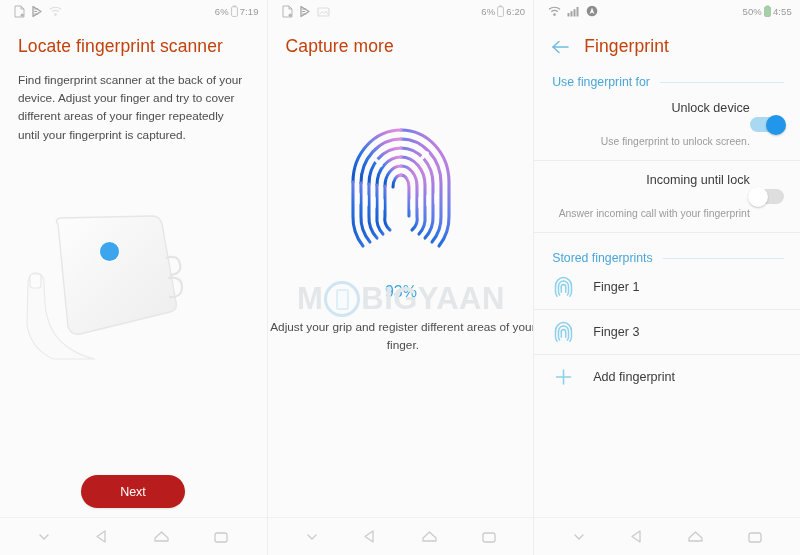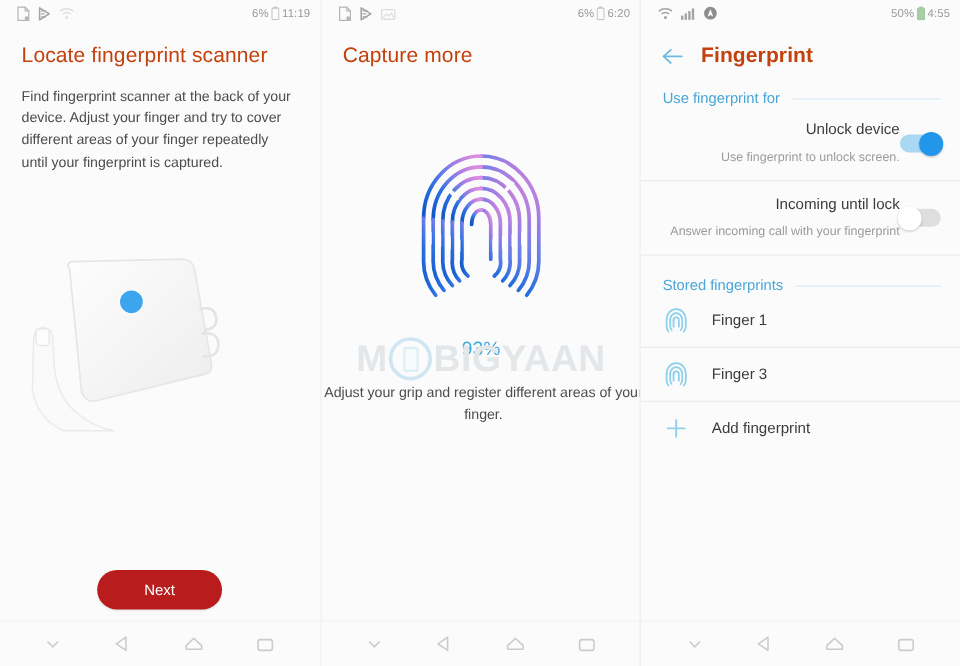--- a/index.html
+++ b/index.html
@@ -38,21 +38,20 @@
   .title{
     color:#c2410c;
     font-size:17.5px;
     padding:14px 18px 0 18px;
     letter-spacing:.1px;
     white-space:nowrap;
   }
   .title-row{
     display:flex;align-items:center;gap:14px;
     padding:14px 18px 0 16px;
-    font-weight:bold;
   }
   .title-row .title{padding:0;}
   .back-arrow{display:block;}
 
   
   .body-copy{
     color:#4c4c4c;
     font-size:11.8px;
     line-height:18.2px;
     padding:14px 20px 0 18px;
@@ -124,21 +123,21 @@
   .row{
     display:flex;align-items:center;
     padding:11px 16px 11px 18px;
     border-bottom:1px solid #ececec;
     box-sizing:border-box;
     text-align:right;
   }
   .row:last-child{border-bottom:none;}
   .row .texts{flex:1;min-width:0;}
   .row .t1{color:#3b3b3b;font-size:12.6px;line-height:16px;}
-  .row .t2{color:#9b9b9b;font-size:10.4px;line-height:15px;margin-top:8px;}
+  .row .t2{color:#9b9b9b;font-size:10.4px;line-height:15px;margin-top:18px;}
 
   .toggle{
     position:relative;width:34px;height:15px;border-radius:8px;flex:none;
     cursor:pointer;
   }
   .toggle.on{background:#a8d8f2;}
   .toggle.off{background:#dedede;}
   .toggle .knob{
     position:absolute;top:-2.5px;width:20px;height:20px;border-radius:50%;
     box-shadow:0 1px 2px rgba(0,0,0,.22);
@@ -189,21 +188,21 @@
           <path d="M3.3 5.6 A5.5 5.5 0 0 1 9.7 5.6" fill="none" stroke="#9d9d9d" stroke-width="1.3"></path>
           <circle cx="6.5" cy="8.6" r="1.3" fill="#9d9d9d"></circle>
         </svg>
       </div>
       <div class="sb-right">
         <span>6%</span>
         <svg width="7" height="12" viewBox="0 0 7 12" style="opacity:.55">
           <rect x="2" y="0.5" width="3" height="1.2" fill="#9a9a9a"></rect>
           <rect x="0.6" y="1.8" width="5.8" height="9.6" rx="1" fill="none" stroke="#9a9a9a" stroke-width="1"></rect>
         </svg>
-        <span>11:19</span>
+        <span>7:19</span>
       </div>
     </div>
 
     <div class="title">Locate fingerprint scanner</div>
     <div class="body-copy">Find fingerprint scanner at the back of your device. Adjust your finger and try to cover different areas of your finger repeatedly until your fingerprint is captured.</div>
 
     <div class="illus">
       <svg width="266" height="170" viewBox="0 0 266 170">
         <defs>
           <linearGradient id="phoneG" x1="0" y1="0" x2="1" y2="1">

